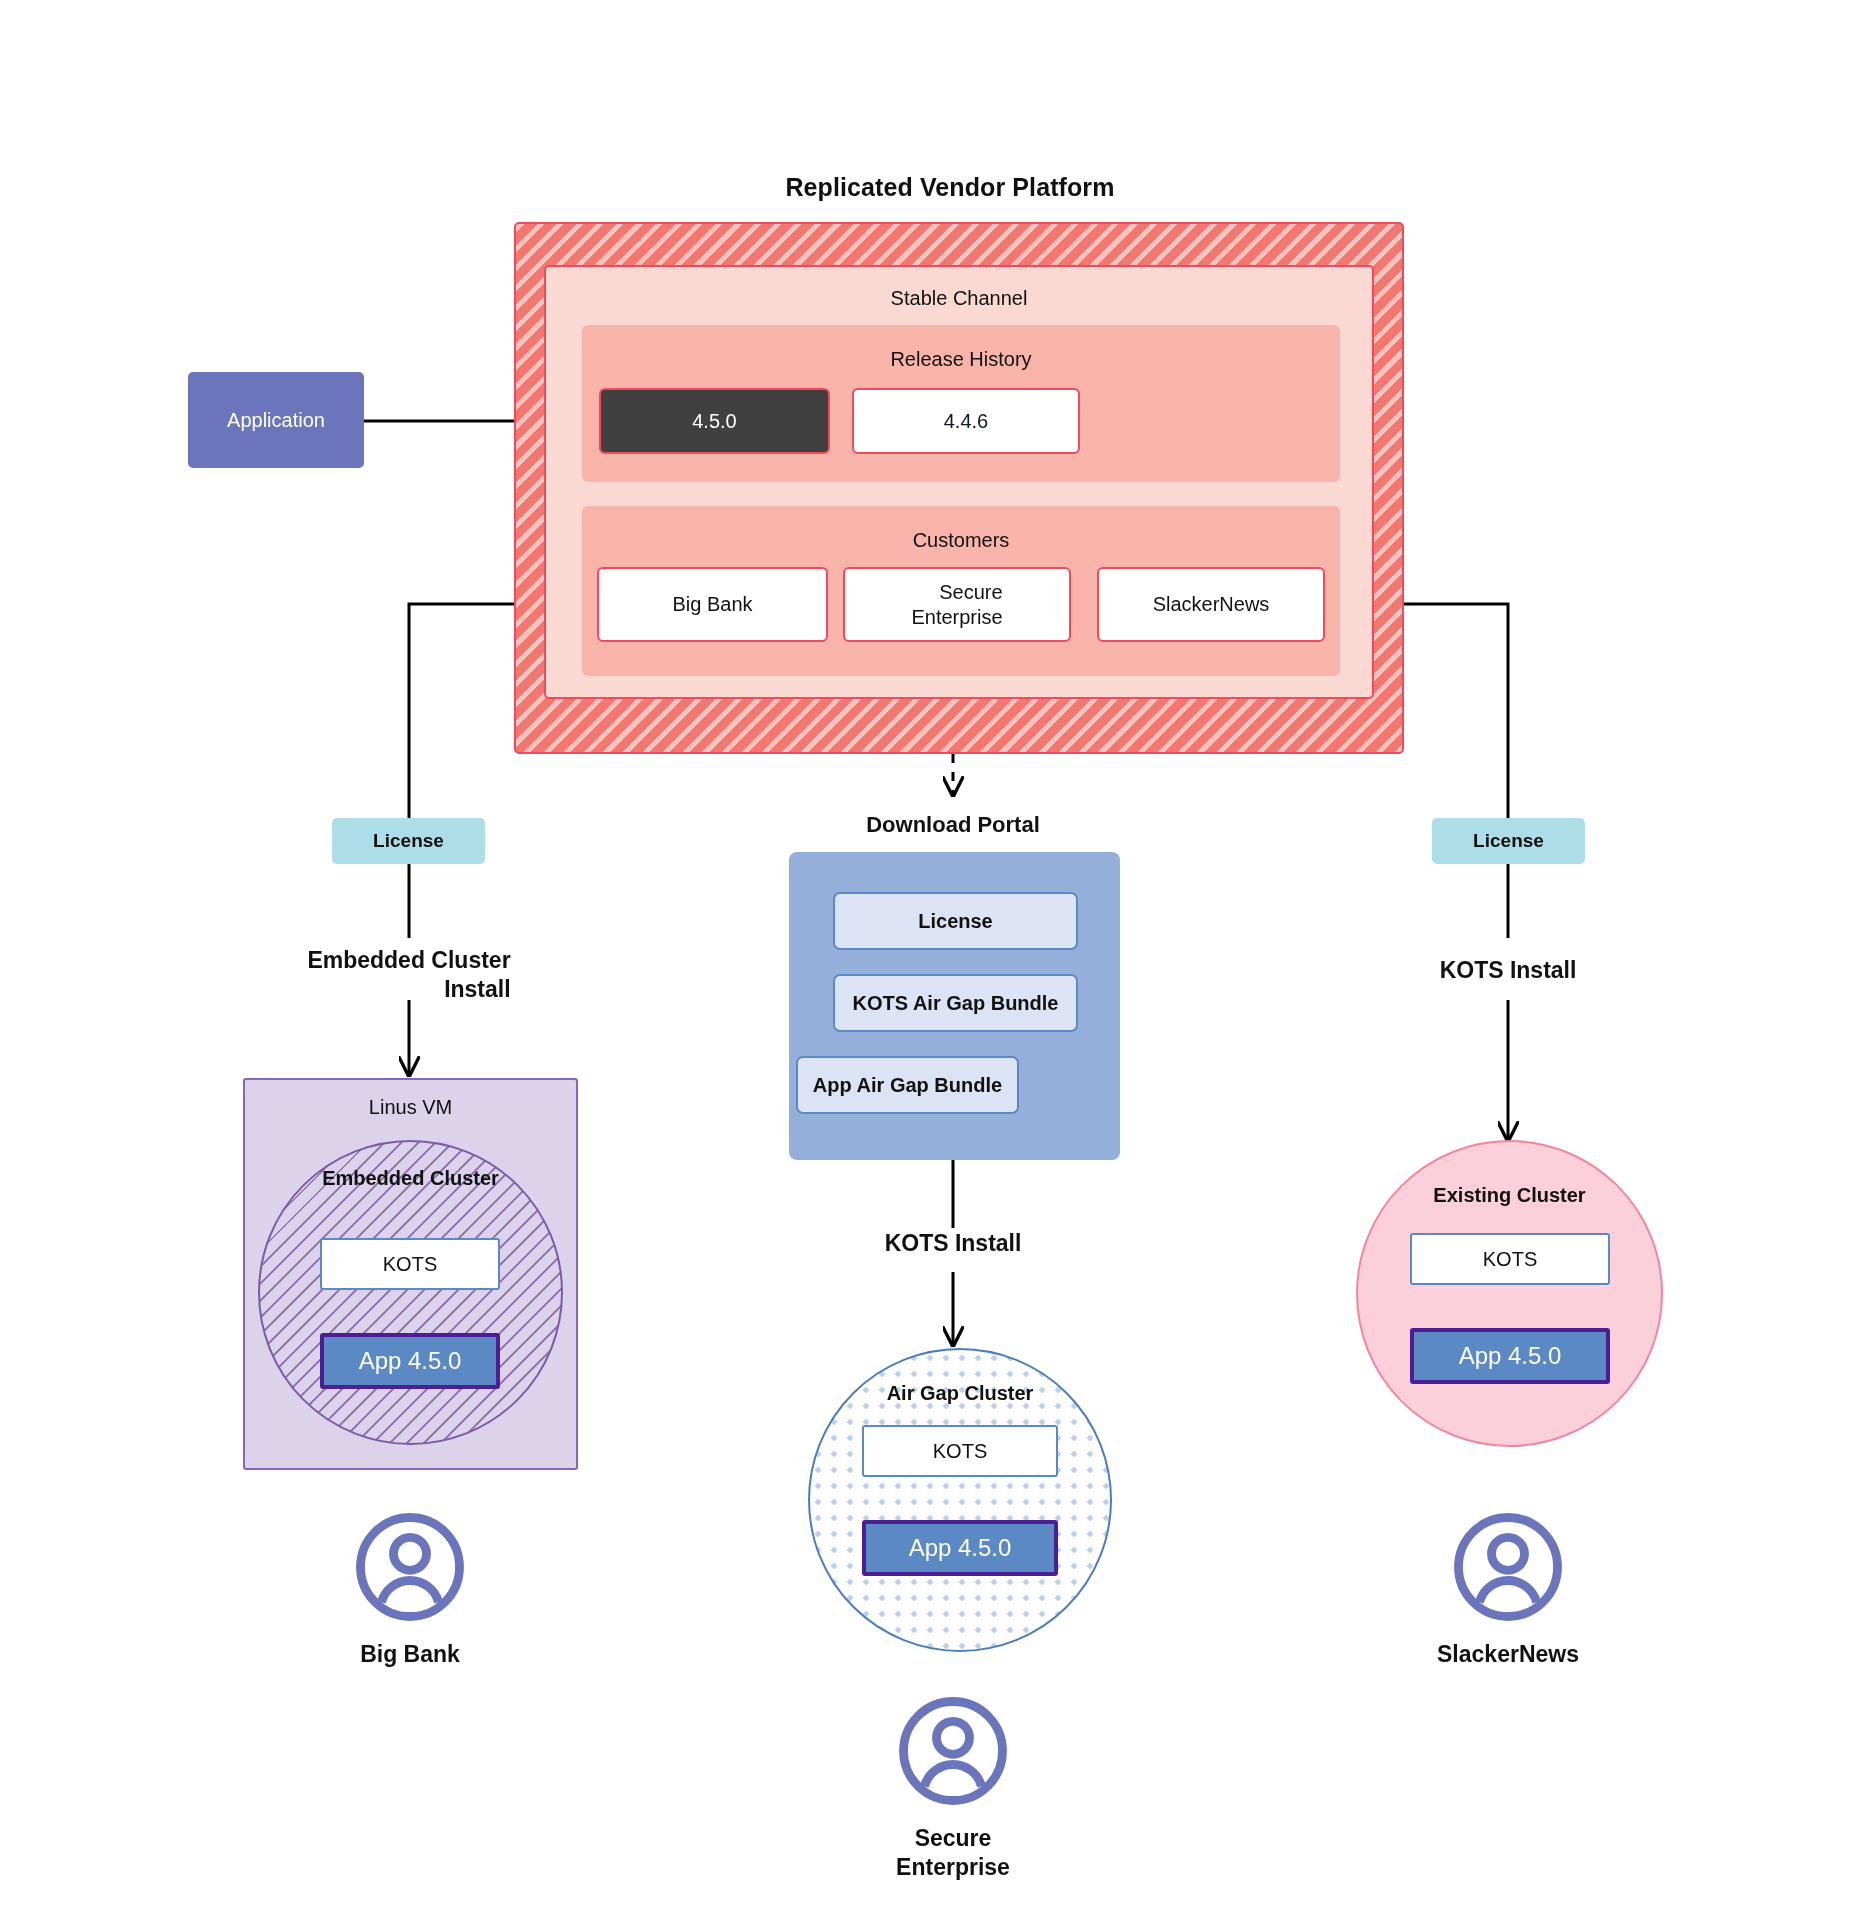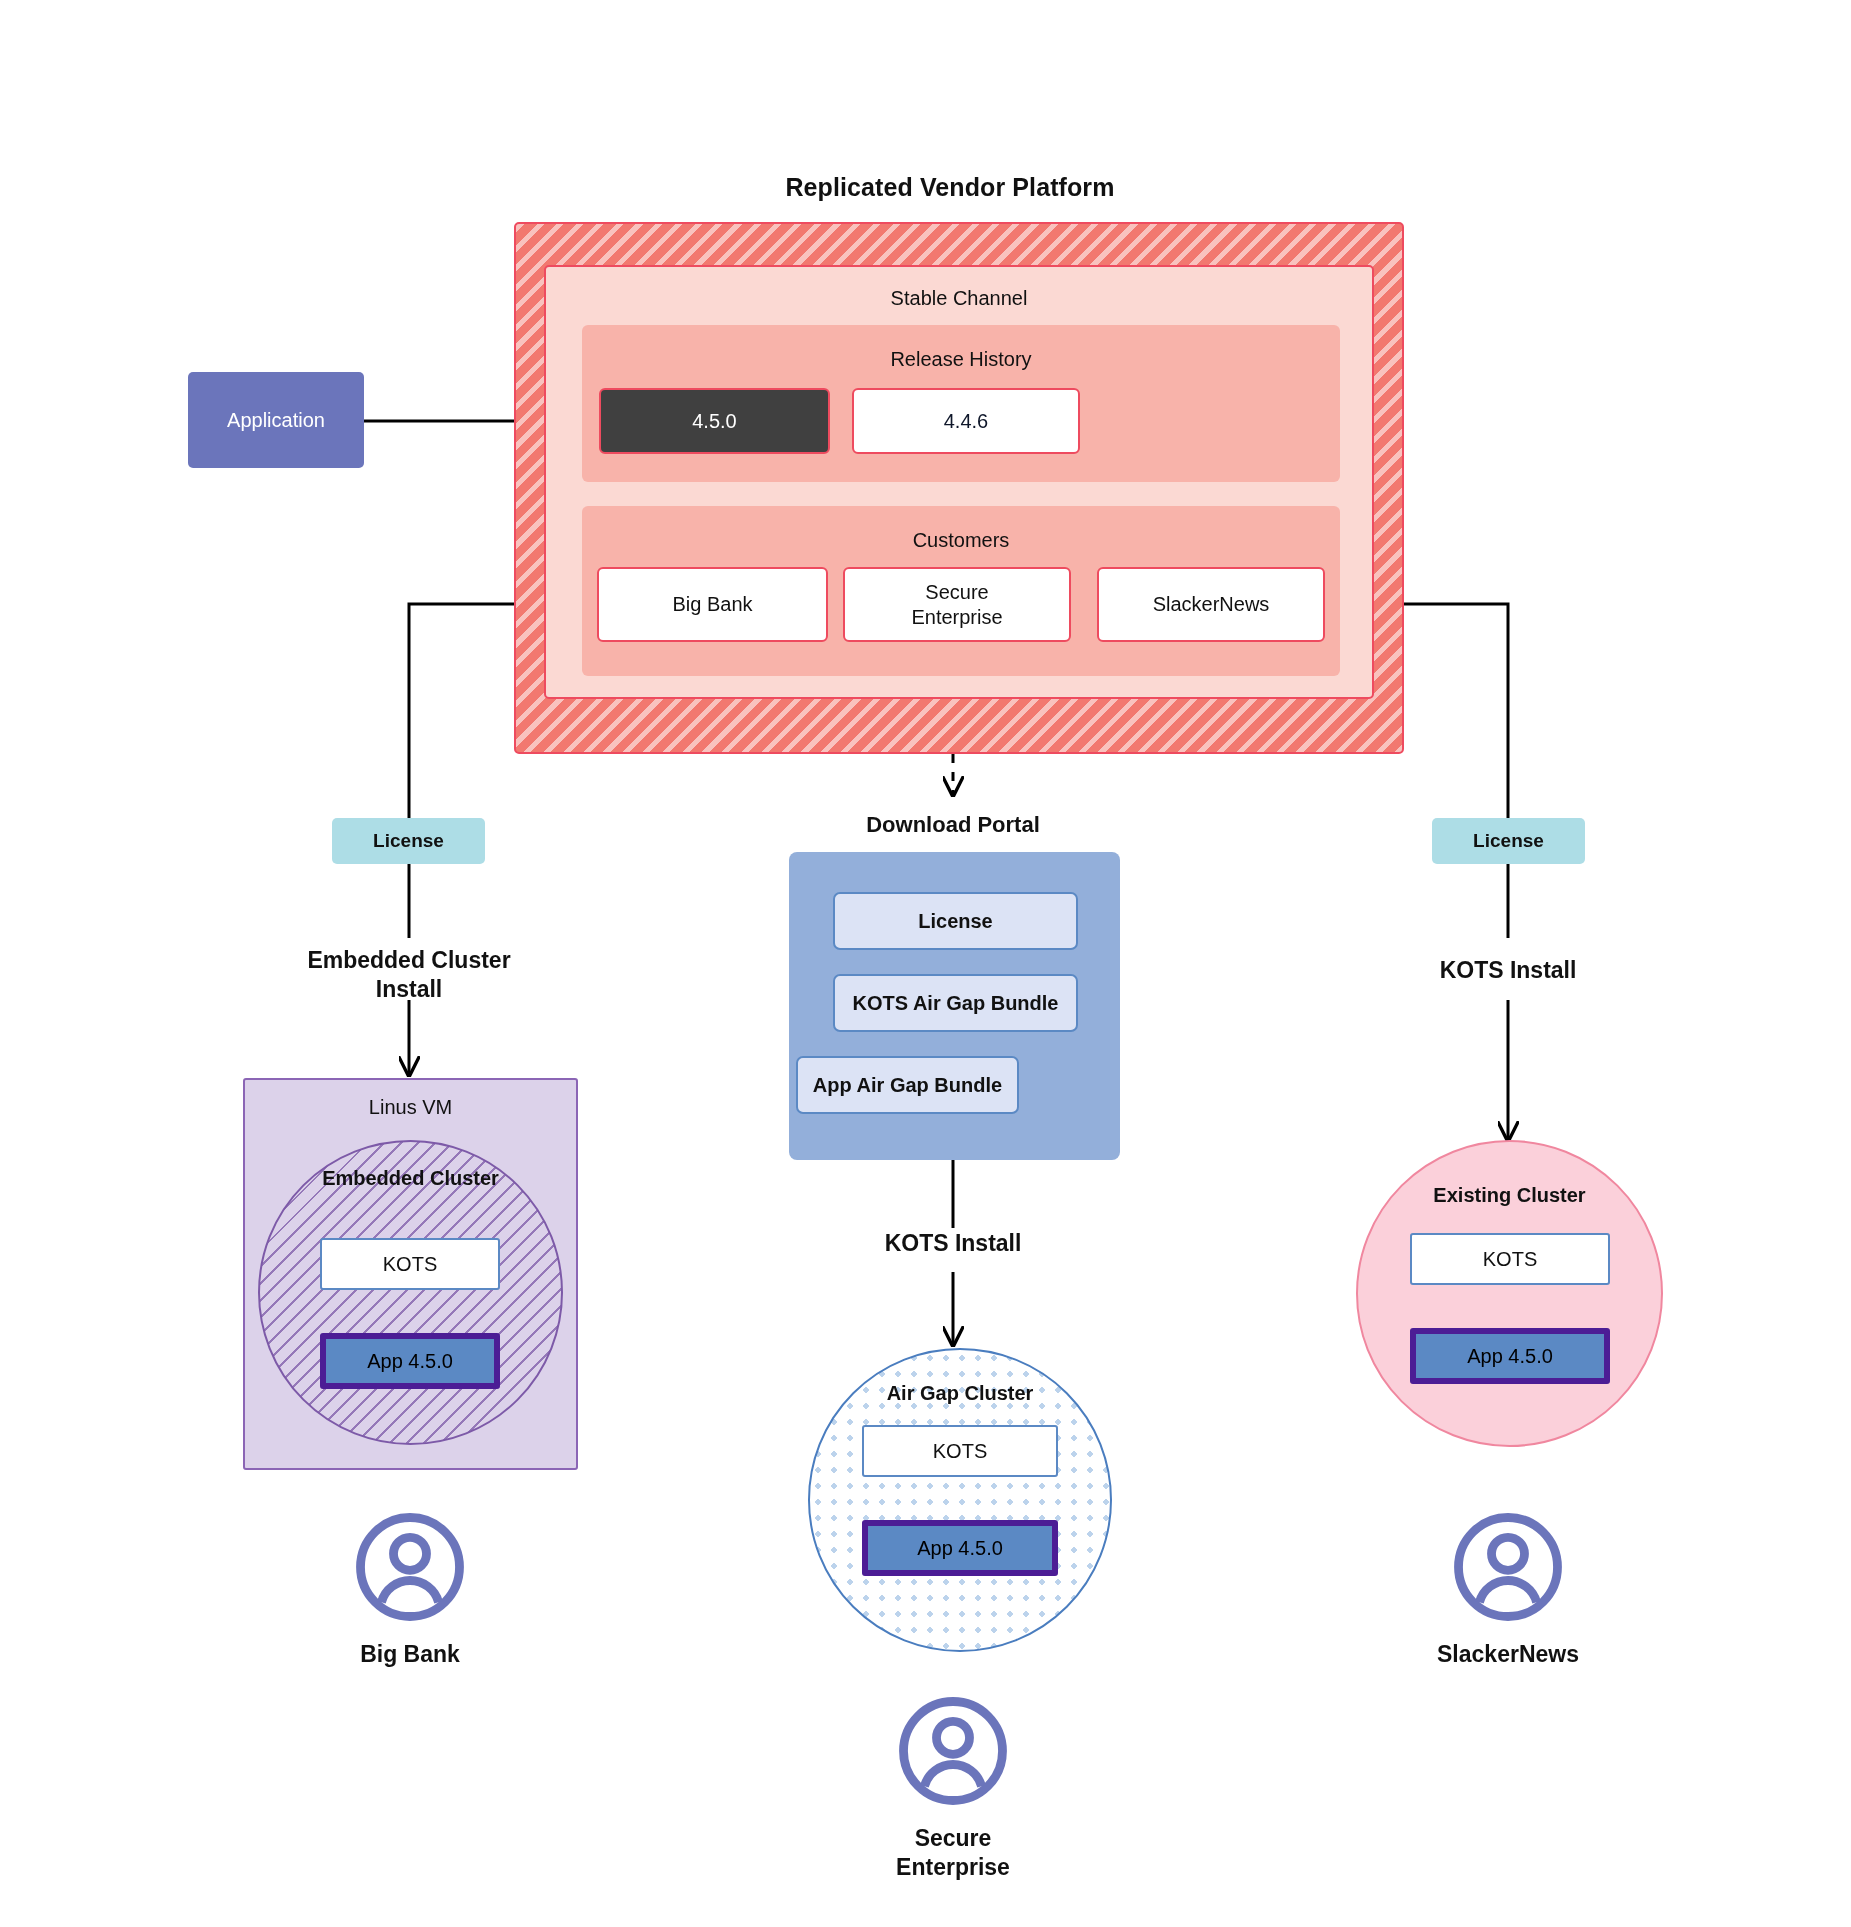--- a/index.html
+++ b/index.html
@@ -17,21 +17,21 @@
     height: 1927px;
     background: #ffffff;
     overflow: hidden;
   }
   .abs { position: absolute; box-sizing: border-box; }
 
   .center-txt {
     display: flex;
     align-items: center;
     justify-content: center;
-    text-align: center;
+    text-align: right;
     line-height: 1.25;
   }
 
   
   .title-main {
     font-size: 25px;
     font-weight: 700;
     color: #111111;
     letter-spacing: .1px;
   }
@@ -167,24 +167,24 @@
   
   .kots-box {
     background: #ffffff;
     border: 2px solid #5B89C4;
     border-radius: 3px;
     font-size: 20px;
     color: #111111;
   }
   .appver-box {
     background: #5B89C4;
-    border: 6px solid #4c1d95;
+    border: 4px solid #4c1d95;
     border-radius: 3px;
-    font-size: 20px;
-    color: #000000;
+    font-size: 24px;
+    color: #ffffff;
   }
 
   
   .connector-svg {
     position: absolute;
     left: 0; top: 0;
     width: 1851px;
     height: 1927px;
     pointer-events: none;
     overflow: visible;

